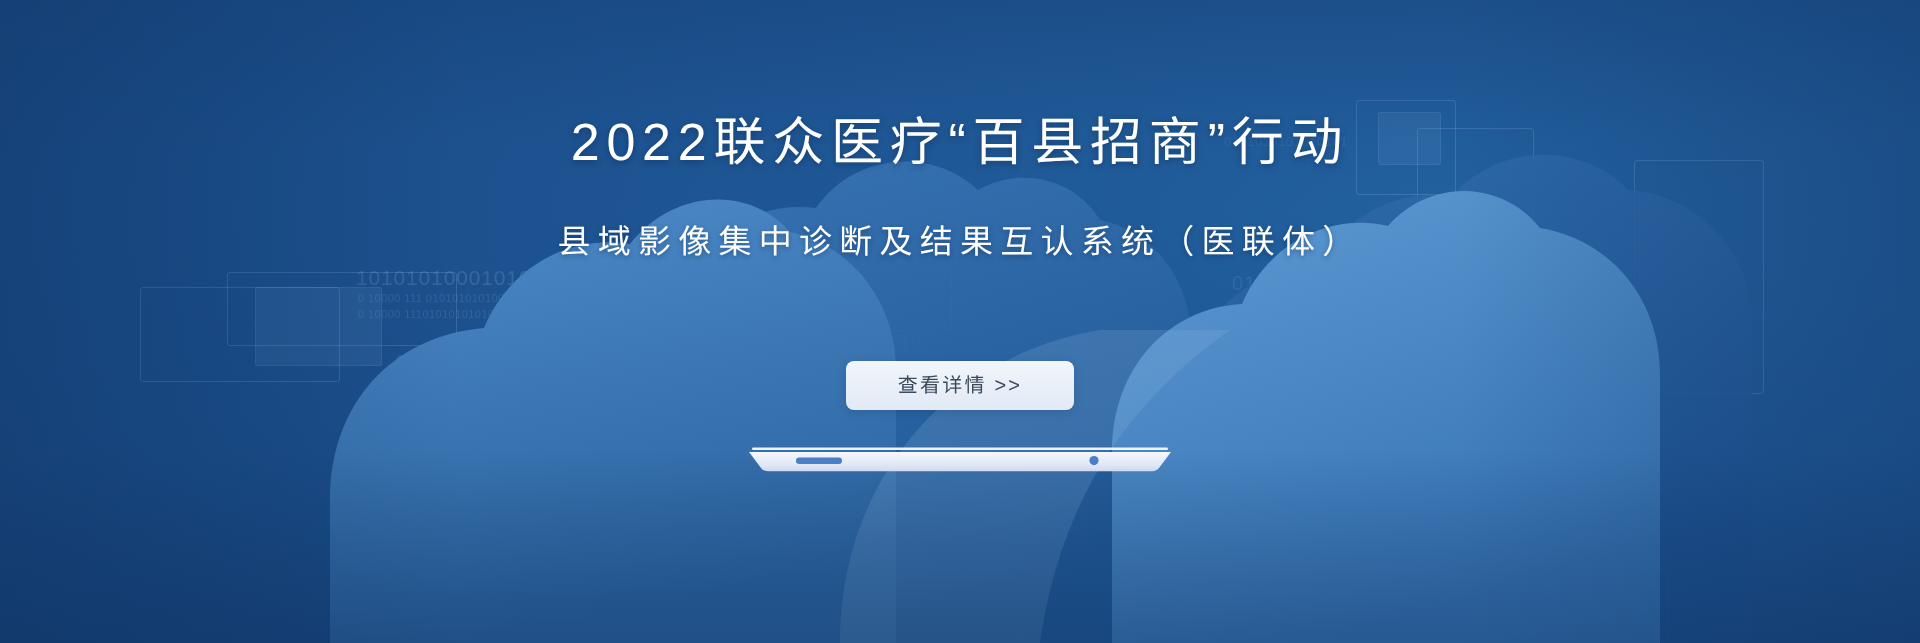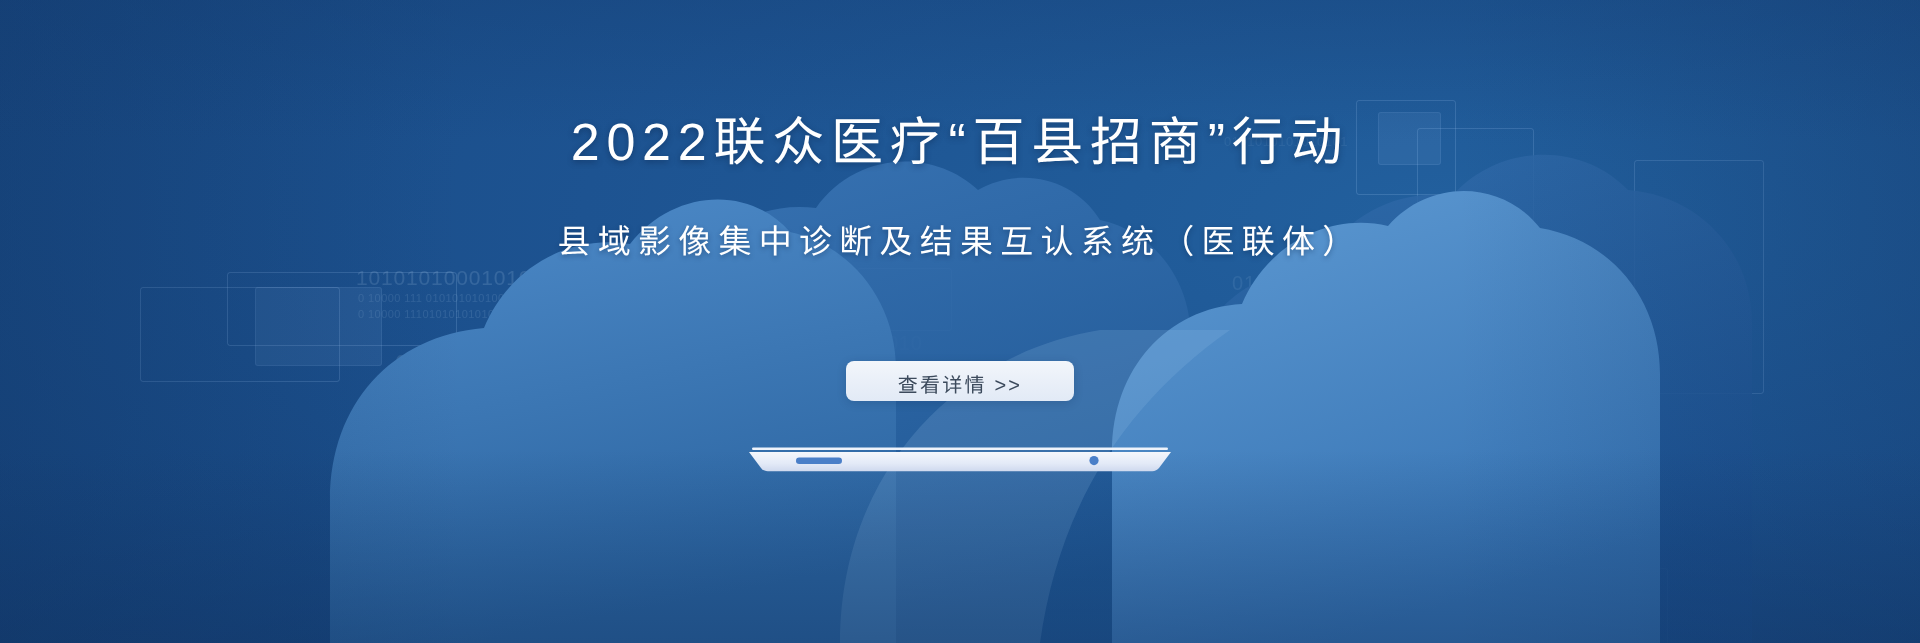--- a/index.html
+++ b/index.html
@@ -92,21 +92,21 @@
 
   
   .cta-wrap {
     position: absolute;
     top: 361px; left: 0; right: 0;
     text-align: center;
   }
   .cta {
     display: inline-block;
     min-width: 228px;
-    padding: 13px 26px 5px;
+    padding: 13px 26px 14px;
     box-sizing: border-box;
     background: linear-gradient(180deg, #f2f6fb 0%, #e9eff8 55%, #e2eaf6 100%);
     color: #3c4a5c;
     font-size: 20px;
     letter-spacing: .11em;
     border: none;
     border-radius: 8px;
     cursor: pointer;
     box-shadow: 0 2px 10px rgba(10,35,70,.18);
     font-family: "Liberation Sans", "DejaVu Sans", sans-serif;

